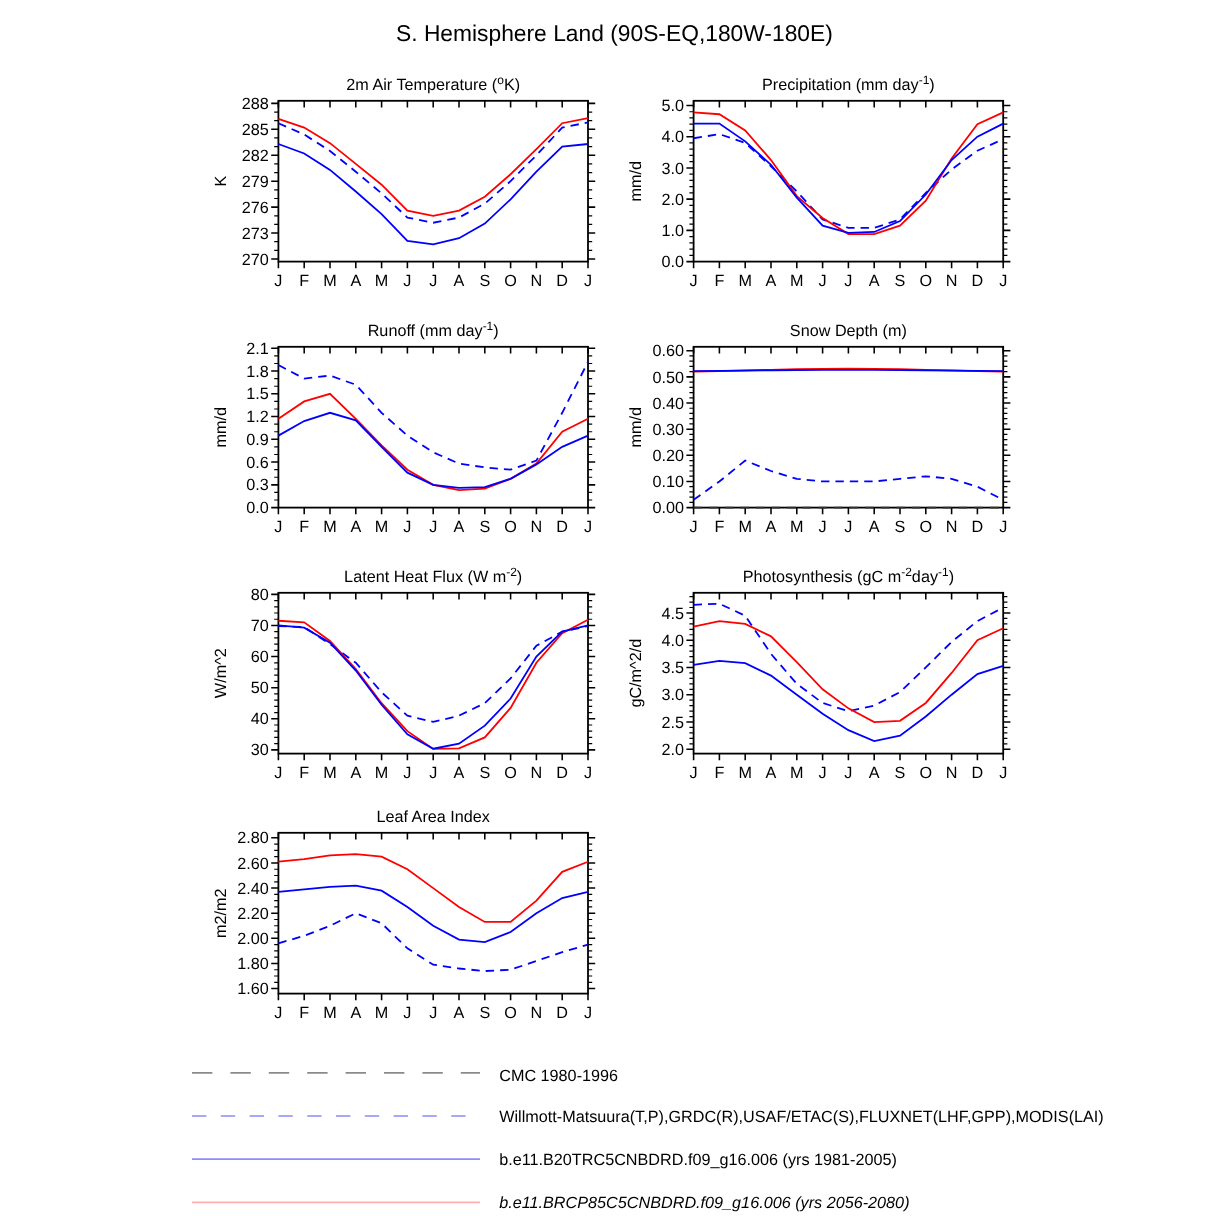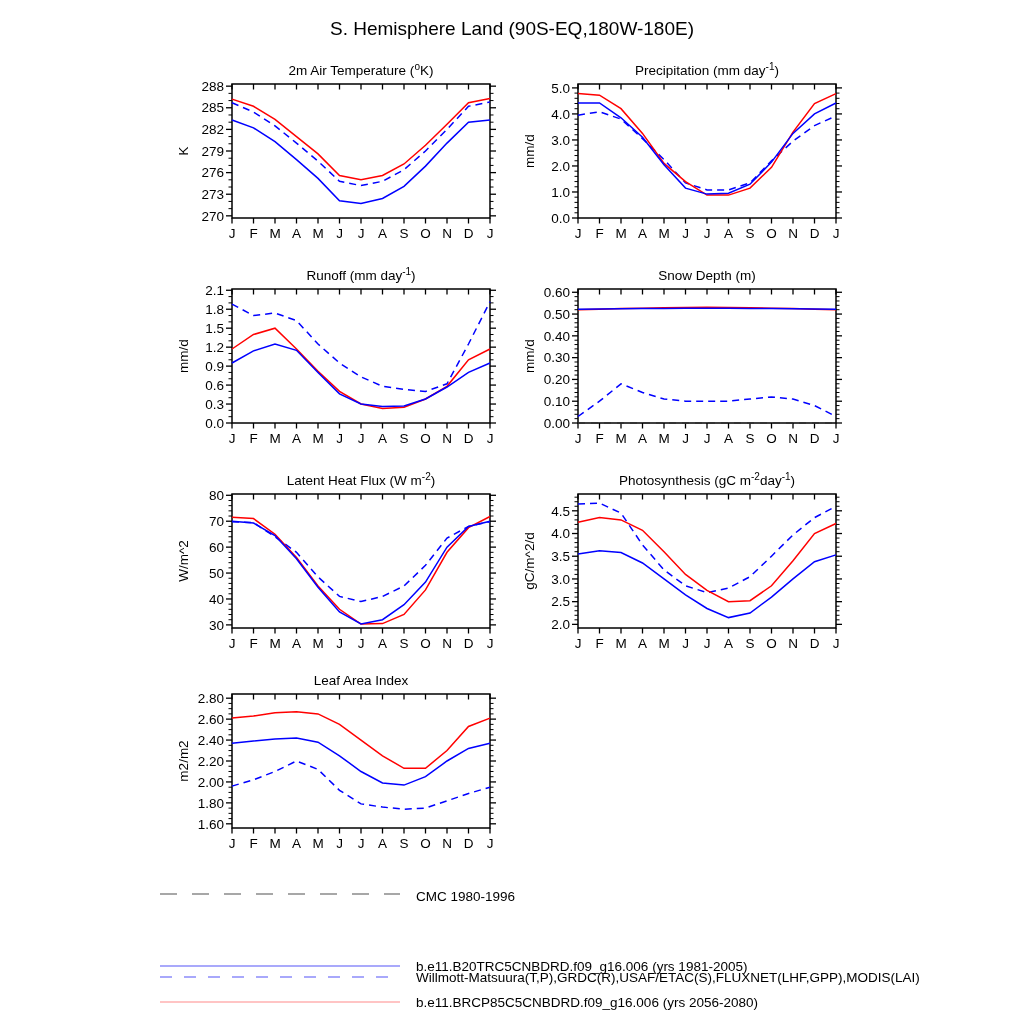--- a/index.html
+++ b/index.html
@@ -752,32 +752,32 @@
         <polyline points="82.0,71.2 103.5,69.1 125.0,67.0 146.5,66.0 168.0,70.2 189.5,83.8 211.0,99.5 232.5,111.0 254.0,113.1 275.5,104.7 297.0,89.0 318.5,76.4 340.0,71.2" fill="none" stroke="#0000ff" stroke-width="1.5"></polyline>
       </svg>
     </div>
   <div id="legend">
       <div class="lrow" style="top: 8px; align-items: flex-end;">
         <svg width="240" height="20">
           <line x1="0" x2="240" y1="10" y2="10" stroke="#8a8a8a" stroke-width="1.4" stroke-dasharray="17 15"></line>
         </svg>
         <span>CMC 1980-1996</span>
       </div>
-      <div class="lrow" style="top: 44px; margin-top: 47px;">
+      <div class="lrow" style="top: 44px;">
         <svg width="240" height="20">
           <line x1="0" x2="240" y1="10" y2="10" stroke="#8c8cfa" stroke-width="1.4" stroke-dasharray="12 12"></line>
         </svg>
         <span>Willmott-Matsuura(T,P),GRDC(R),USAF/ETAC(S),FLUXNET(LHF,GPP),MODIS(LAI)</span>
       </div>
       <div class="lrow" style="top: 80px; align-items: center;">
         <svg width="240" height="20">
           <line x1="0" x2="240" y1="10" y2="10" stroke="#8c8cfa" stroke-width="1.4"></line>
         </svg>
         <span>b.e11.B20TRC5CNBDRD.f09_g16.006 (yrs 1981-2005)</span>
       </div>
-      <div class="lrow" style="top: 116px;">
+      <div class="lrow" style="top: 116px; font-style: italic;">
         <svg width="240" height="20">
           <line x1="0" x2="240" y1="10" y2="10" stroke="#ffb0b0" stroke-width="1.4"></line>
         </svg>
         <span>b.e11.BRCP85C5CNBDRD.f09_g16.006 (yrs 2056-2080)</span>
       </div>
     </div>
 </div>
 
 </body></html>

